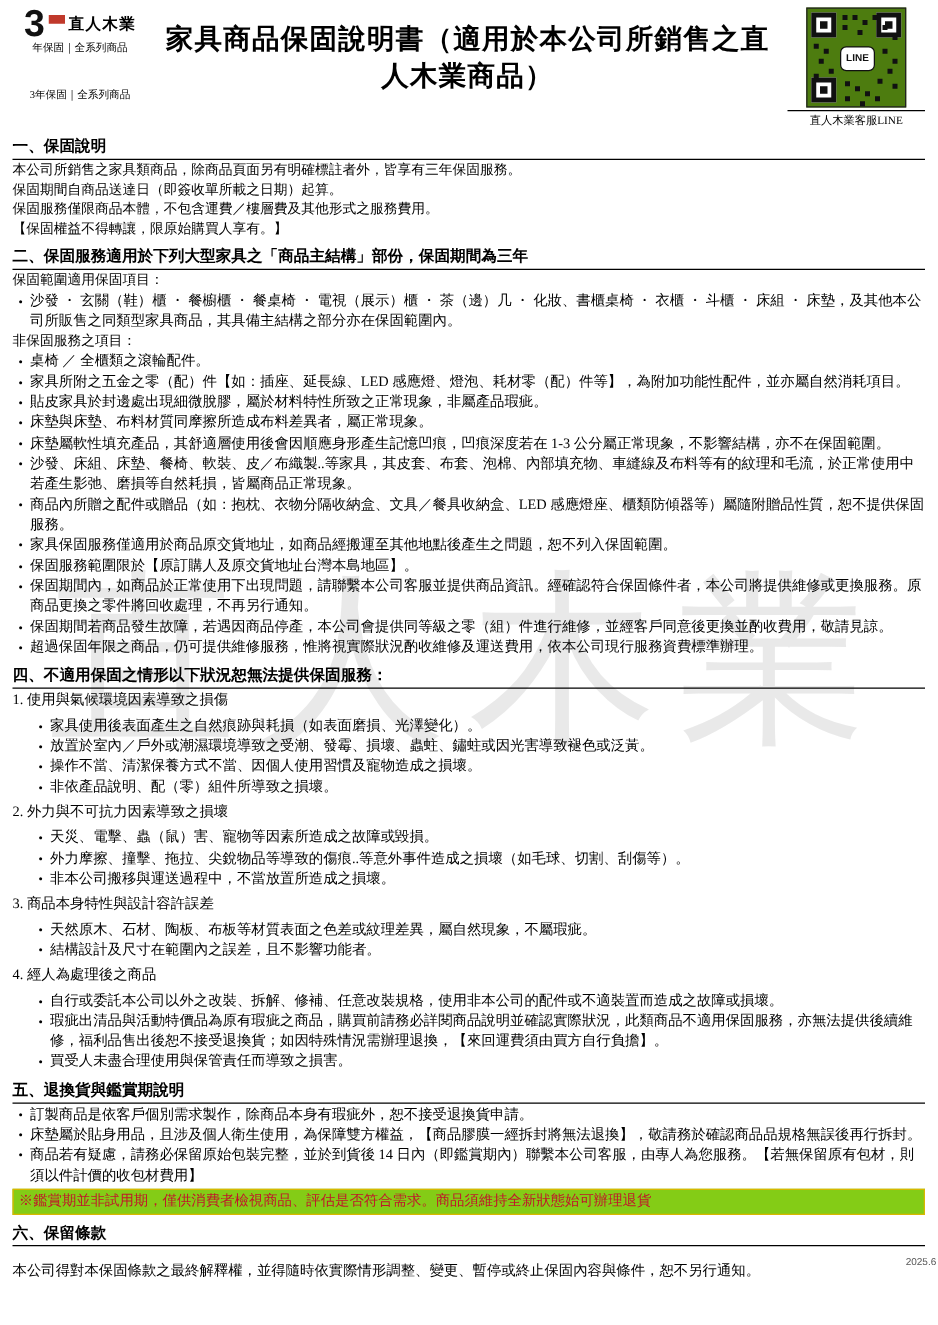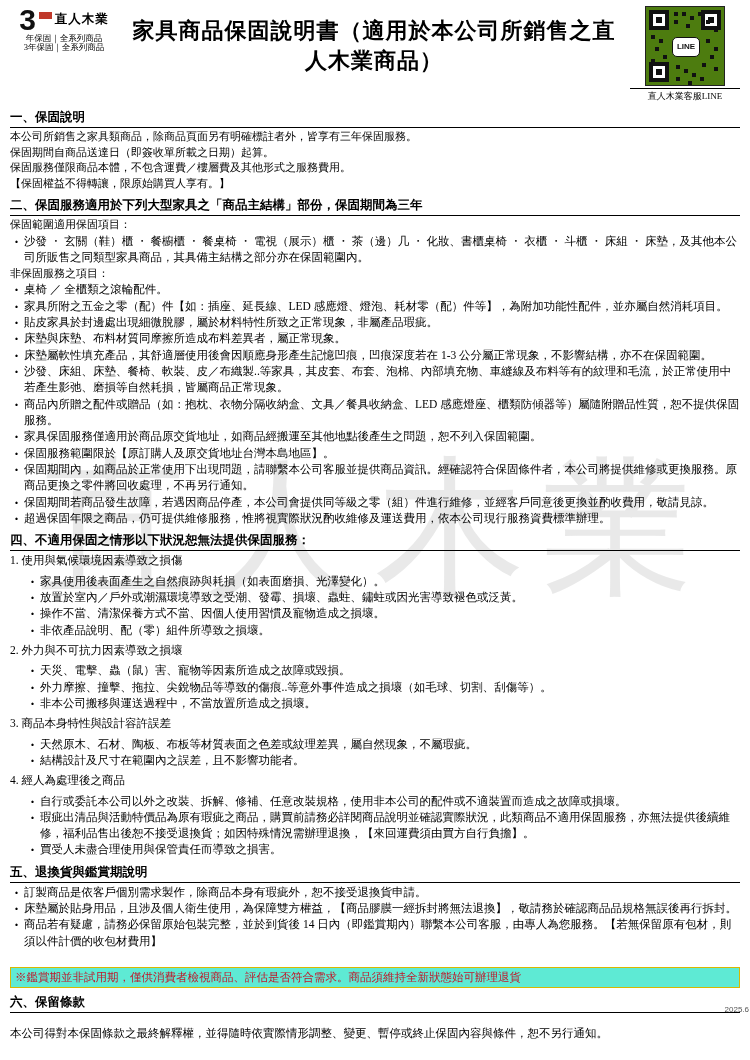--- a/index.html
+++ b/index.html
@@ -31,21 +31,21 @@
     width:108px; flex:0 0 108px; text-align:center; line-height:1.05;
   }
   .logo-row { display:flex; align-items:center; justify-content:center; gap:3px; }
   .logo-num {
     font-size:30px; font-weight:bold; color:#111; line-height:0.9;
     font-family:"Liberation Sans",sans-serif;
   }
   .logo-bar { width:13px; height:7px; background:#c0392b; display:inline-block; margin-top:-8px;}
   .logo-brand { font-size:12.5px; font-weight:bold; letter-spacing:1px; }
   .logo-sub1 { font-size:8.5px; margin-top:1px; }
-  .logo-sub2 { font-size:8.5px; }
+  .logo-sub2 { font-size:8.5px;margin-top:28px; }
   .title {
     flex:1; text-align:center; font-size:22px; font-weight:bold;
     letter-spacing:1px; padding-top:10px;
   }
   .qr-box { width:110px; flex:0 0 110px; text-align:center; }
   .qr {
     width:80px; height:80px; margin:0 auto;
     background:#4d7c0f; position:relative;
     border:1px solid #222;
   }
@@ -76,22 +76,22 @@
     content:"·"; position:absolute; left:4px; top:-1px; font-size:15px; font-weight:bold;
   }
   .sub { margin:4px; padding:0; list-style:none; }
   .sub > li {
     font-size:11.5px; line-height:1.42; position:relative; padding-left:26px;
   }
   .sub > li:before { content:"·"; position:absolute; left:16px; top:-1px; font-size:15px; font-weight:bold; }
   .subsub { font-size:11.5px; line-height:1.42; padding-left:26px; }
   .highlight {
     display:block; font-size:11.5px; line-height:1.5;
-    background:#5eead4; color:#c0172a; border:1px solid #d8b700;
-    padding:1px 4px; margin-top:18px;
+    background:#84cc16; color:#c0172a; border:1px solid #d8b700;
+    padding:1px 4px; margin-top:2px;
   }
   .footer-note { font-size:11.5px; line-height:1.42; }
   .docid {
     position:absolute; right:1px; bottom:46px; font-size:8px; color:#555;
     font-family:"Liberation Sans",sans-serif; z-index:3;
   }
 </style>
 </head>
 <body>
 

